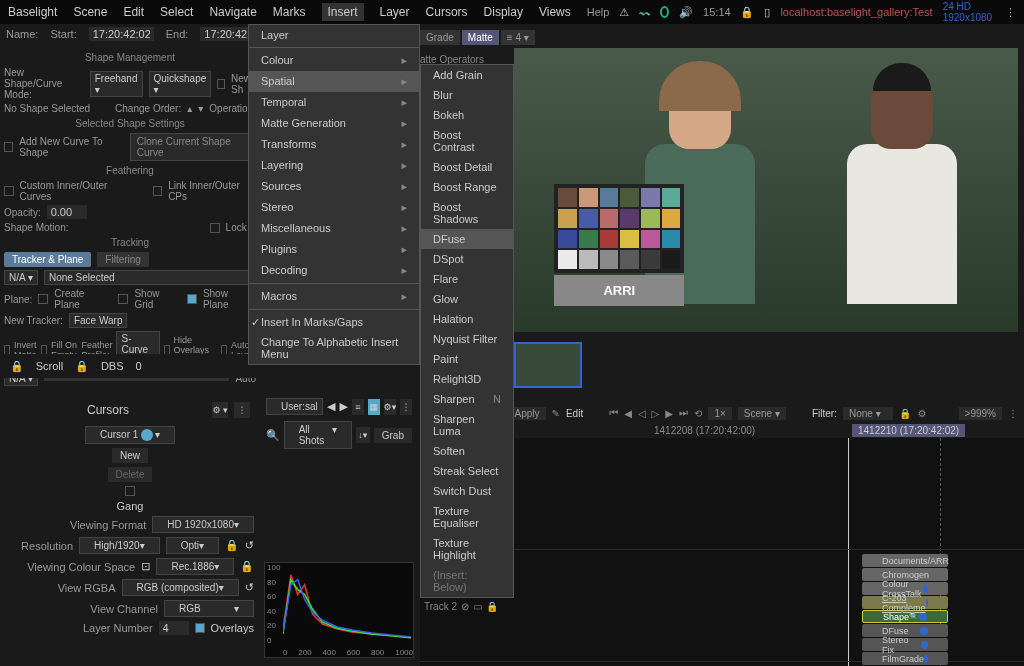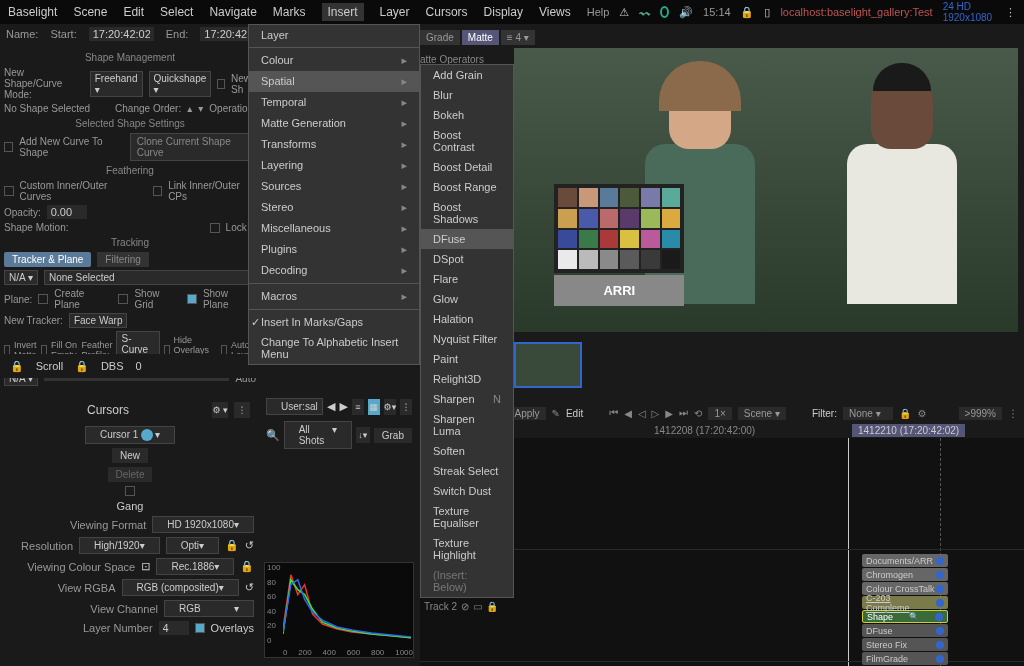--- a/index.html
+++ b/index.html
@@ -54,21 +54,21 @@
 .timeline-bar { position: absolute; top: 404px; left: 420px; right: 0; height: 18px; background: #1a1a1a; display: flex; align-items: center; gap: 6px; padding: 0 6px; font-size: 10px; }
 .tl-icon { color: #888; cursor: pointer; }
 .tl-btn { background: #2a2a2a; padding: 1px 6px; color: #999; }
 .tl-ruler { position: absolute; top: 422px; left: 420px; right: 0; height: 16px; background: #1a1a1a; display: flex; align-items: center; }
 .ruler-mark1 { position: absolute; left: 234px; color: #888; font-size: 10px; }
 .ruler-mark2 { position: absolute; left: 432px; background: #557; color: #ccc; padding: 1px 6px; font-size: 10px; }
 .tl-tracks { position: absolute; top: 438px; left: 420px; right: 0; bottom: 0; background: #111; }
 .track { position: relative; height: 112px; border-bottom: 1px solid #2a2a2a; }
 .track-label { position: absolute; left: 4px; top: 50%; transform: translateY(-50%); font-size: 10px; color: #888; display: flex; gap: 4px; align-items: center; }
 .stack { position: absolute; right: 76px; top: 4px; width: 86px; }
-.stack-item { height: 13px; font-size: 9px; padding: 0 4px; display: flex; align-items: center; justify-content: space-between; margin-bottom: 1px; border-radius: 2px; }
+.stack-item { height: 13px; font-size: 9px; padding: 0 20px; display: flex; align-items: center; justify-content: space-between; margin-bottom: 1px; border-radius: 2px; }
 .si-1 { background: #666; } .si-2 { background: #666; } .si-3 { background: #666; } .si-4 { background: #7a7a4a; text-decoration: underline; }
 .si-shape { background: #3a6a3a; border: 1px solid #cc3; color: #fff; }
 .si-5 { background: #555; } .si-6 { background: #555; } .si-7 { background: #555; }
 .stack-dot { width: 8px; height: 8px; border-radius: 50%; background: #36c; }
 .playhead { position: absolute; left: 428px; top: 0; bottom: 0; width: 1px; background: #ccc; }
 .marker-blue { position: absolute; left: 424px; top: 424px; width: 10px; height: 10px; background: #36c; border-radius: 50%; z-index: 5; }
 .bottom-left { position: absolute; top: 392px; left: 0; width: 260px; background: #1a1a1a; padding: 6px; }
 .bl-row { display: flex; align-items: center; gap: 6px; margin: 4px 0; justify-content: flex-end; }
 .bl-label { color: #999; font-size: 11px; }
 .bl-drop { background: #2a2a2a; border: 1px solid #444; color: #ccc; padding: 2px 14px; font-size: 10px; min-width: 90px; display: flex; justify-content: space-between; }

